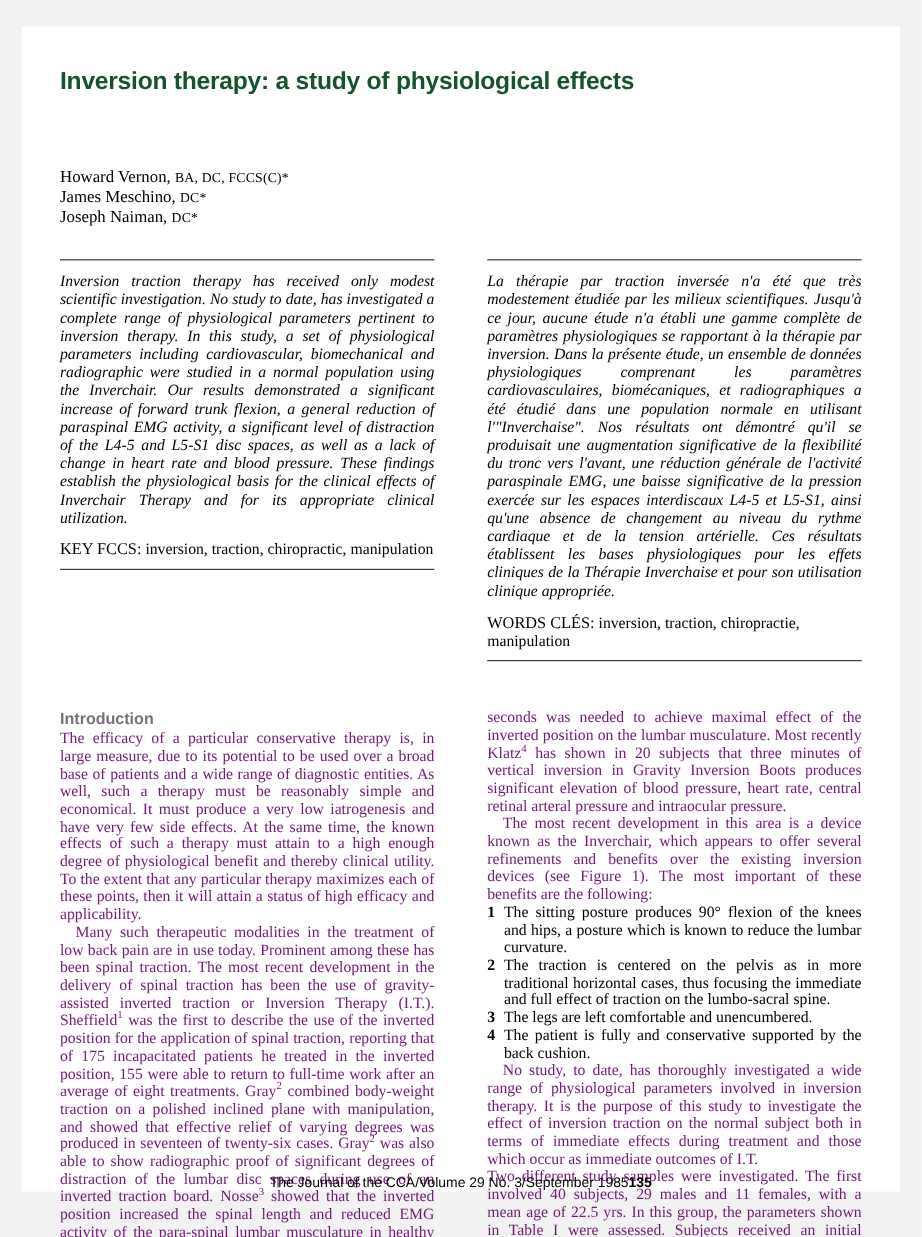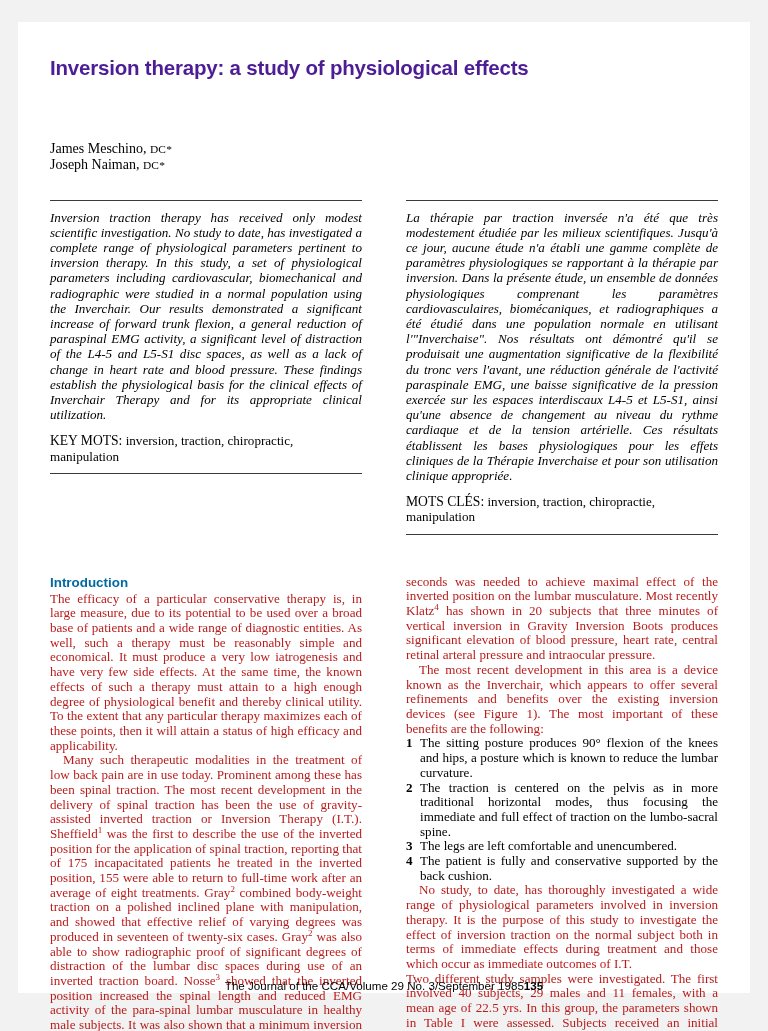--- a/index.html
+++ b/index.html
@@ -29,21 +29,21 @@
     top: 34px;
     width: 668px;
   }
 
   
   .article-title {
     font-family: "Liberation Sans", sans-serif;
     font-weight: bold;
     font-size: 20.5px;
     letter-spacing: -0.2px;
-    color: #4c1d95;
+    color: #14532d;
     margin: 0 0 60px 0;
     line-height: 1.2;
   }
 
   
   .authors {
     margin: 0 0 26px 0;
   }
   .author-line {
     font-size: 14px;
@@ -99,31 +99,31 @@
     gap: 44px;
   }
   .body-col {
     width: 312px;
   }
   h2.section-head {
     font-family: "Liberation Sans", sans-serif;
     font-weight: bold;
     font-size: 13.4px;
     margin: 0 0 2px 0;
-    color: #0369a1;
+    color: #737373;
   }
   h2.section-head.spaced {
     margin-top: 14px;
   }
   p.body-text {
     font-size: 13.1px;
     line-height: 14.7px;
     text-align: justify;
     margin: 0;
-    color: #b91c1c;
+    color: #701a75;
   }
   p.body-text.indent {
     text-indent: 13px;
   }
   sup {
     font-size: 9px;
     vertical-align: super;
     line-height: 0;
   }
 
@@ -182,65 +182,69 @@
 </head>
 <body>
 
 <div class="page">
   <div class="content">
 
     <h1 class="article-title">Inversion therapy: a study of physiological effects</h1>
 
     <div class="authors">
       <div class="author-line">
+        <span>Howard Vernon,</span>
+        <span class="creds">BA, DC, FCCS(C)*</span>
+      </div>
+      <div class="author-line">
         <span>James Meschino,</span>
         <span class="creds">DC*</span>
       </div>
       <div class="author-line">
         <span>Joseph Naiman,</span>
         <span class="creds">DC*</span>
       </div>
     </div>
 
     <div class="abstract-band">
 
       <div class="abstract-col">
         <div class="rule-top"></div>
         <p class="abstract-text">Inversion traction therapy has received only modest scientific investigation. No study to date, has investigated a complete range of physiological parameters pertinent to inversion therapy. In this study, a set of physiological parameters including cardiovascular, biomechanical and radiographic were studied in a normal population using the Inverchair. Our results demonstrated a significant increase of forward trunk flexion, a general reduction of paraspinal EMG activity, a significant level of distraction of the L4-5 and L5-S1 disc spaces, as well as a lack of change in heart rate and blood pressure. These findings establish the physiological basis for the clinical effects of Inverchair Therapy and for its appropriate clinical utilization.</p>
         <div class="keywords">
-          <span class="kw-label">KEY MOTS:</span><span> inversion, traction, chiropractic, manipulation</span>
+          <span class="kw-label">KEY FCCS:</span><span> inversion, traction, chiropractic, manipulation</span>
         </div>
         <div class="rule-bottom"></div>
       </div>
 
       <div class="abstract-col">
         <div class="rule-top"></div>
         <p class="abstract-text">La thérapie par traction inversée n'a été que très modestement étudiée par les milieux scientifiques. Jusqu'à ce jour, aucune étude n'a établi une gamme complète de paramètres physiologiques se rapportant à la thérapie par inversion. Dans la présente étude, un ensemble de données physiologiques comprenant les paramètres cardiovasculaires, biomécaniques, et radiographiques a été étudié dans une population normale en utilisant l'"Inverchaise". Nos résultats ont démontré qu'il se produisait une augmentation significative de la flexibilité du tronc vers l'avant, une réduction générale de l'activité paraspinale EMG, une baisse significative de la pression exercée sur les espaces interdiscaux L4-5 et L5-S1, ainsi qu'une absence de changement au niveau du rythme cardiaque et de la tension artérielle. Ces résultats établissent les bases physiologiques pour les effets cliniques de la Thérapie Inverchaise et pour son utilisation clinique appropriée.</p>
         <div class="keywords">
-          <span class="kw-label">MOTS CLÉS:</span><span> inversion, traction, chiropractie, manipulation</span>
+          <span class="kw-label">WORDS CLÉS:</span><span> inversion, traction, chiropractie, manipulation</span>
         </div>
         <div class="rule-bottom"></div>
       </div>
 
     </div>
 
     <div class="body-band">
 
       <div class="body-col">
         <h2 class="section-head">Introduction</h2>
         <p class="body-text">The efficacy of a particular conservative therapy is, in large measure, due to its potential to be used over a broad base of patients and a wide range of diagnostic entities. As well, such a therapy must be reasonably simple and economical. It must produce a very low iatrogenesis and have very few side effects. At the same time, the known effects of such a therapy must attain to a high enough degree of physiological benefit and thereby clinical utility. To the extent that any particular therapy maximizes each of these points, then it will attain a status of high efficacy and applicability.</p>
         <p class="body-text indent"><span>Many such therapeutic modalities in the treatment of low back pain are in use today. Prominent among these has been spinal traction. The most recent development in the delivery of spinal traction has been the use of gravity-assisted inverted traction or Inversion Therapy (I.T.). Sheffield</span><sup>1</sup><span> was the first to describe the use of the inverted position for the application of spinal traction, reporting that of 175 incapacitated patients he treated in the inverted position, 155 were able to return to full-time work after an average of eight treatments. Gray</span><sup>2</sup><span> combined body-weight traction on a polished inclined plane with manipulation, and showed that effective relief of varying degrees was produced in seventeen of twenty-six cases. Gray</span><sup>2</sup><span> was also able to show radiographic proof of significant degrees of distraction of the lumbar disc spaces during use of an inverted traction board. Nosse</span><sup>3</sup><span> showed that the inverted position increased the spinal length and reduced EMG activity of the para-spinal lumbar musculature in healthy male subjects. It was also shown that a minimum inversion time of seventy</span></p>
       </div>
 
       <div class="body-col">
         <p class="body-text"><span>seconds was needed to achieve maximal effect of the inverted position on the lumbar musculature. Most recently Klatz</span><sup>4</sup><span> has shown in 20 subjects that three minutes of vertical inversion in Gravity Inversion Boots produces significant elevation of blood pressure, heart rate, central retinal arteral pressure and intraocular pressure.</span></p>
         <p class="body-text indent">The most recent development in this area is a device known as the Inverchair, which appears to offer several refinements and benefits over the existing inversion devices (see Figure 1). The most important of these benefits are the following:</p>
         <ol class="benefits">
           <li><span class="num">1</span><span>The sitting posture produces 90° flexion of the knees and hips, a posture which is known to reduce the lumbar curvature.</span></li>
-          <li><span class="num">2</span><span>The traction is centered on the pelvis as in more traditional horizontal modes, thus focusing the immediate and full effect of traction on the lumbo-sacral spine.</span></li>
+          <li><span class="num">2</span><span>The traction is centered on the pelvis as in more traditional horizontal cases, thus focusing the immediate and full effect of traction on the lumbo-sacral spine.</span></li>
           <li><span class="num">3</span><span>The legs are left comfortable and unencumbered.</span></li>
           <li><span class="num">4</span><span>The patient is fully and conservative supported by the back cushion.</span></li>
         </ol>
         <p class="body-text indent">No study, to date, has thoroughly investigated a wide range of physiological parameters involved in inversion therapy. It is the purpose of this study to investigate the effect of inversion traction on the normal subject both in terms of immediate effects during treatment and those which occur as immediate outcomes of I.T.</p>
         <p class="body-text">Two different study samples were investigated. The first involved 40 subjects, 29 males and 11 females, with a mean age of 22.5 yrs. In this group, the parameters shown in Table I were assessed. Subjects received an initial orientation and were screened for any current low back symptomatology and any current or past pathology or condition of the heart and cranium.</p>
       </div>
 
     </div>
   </div>
 

